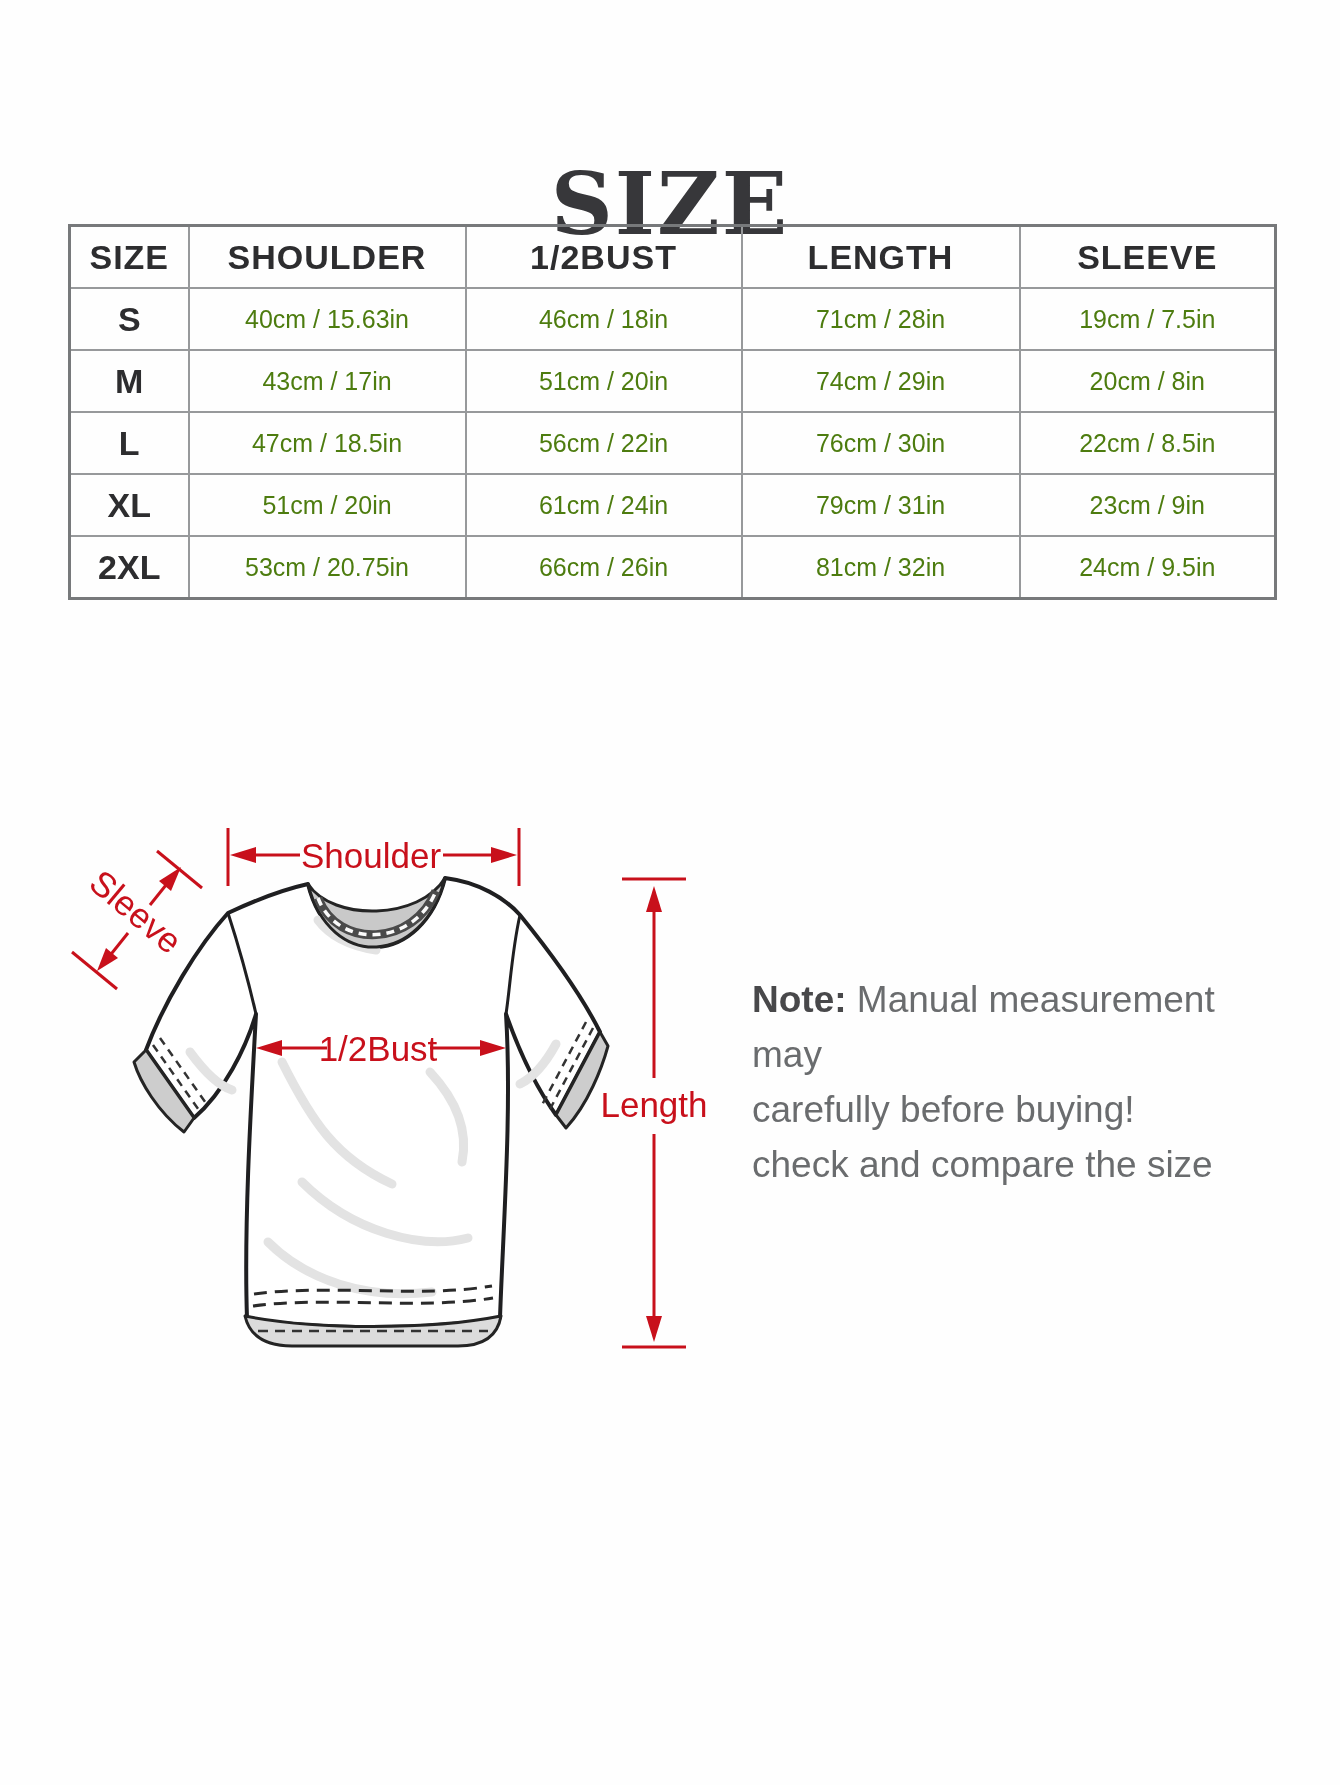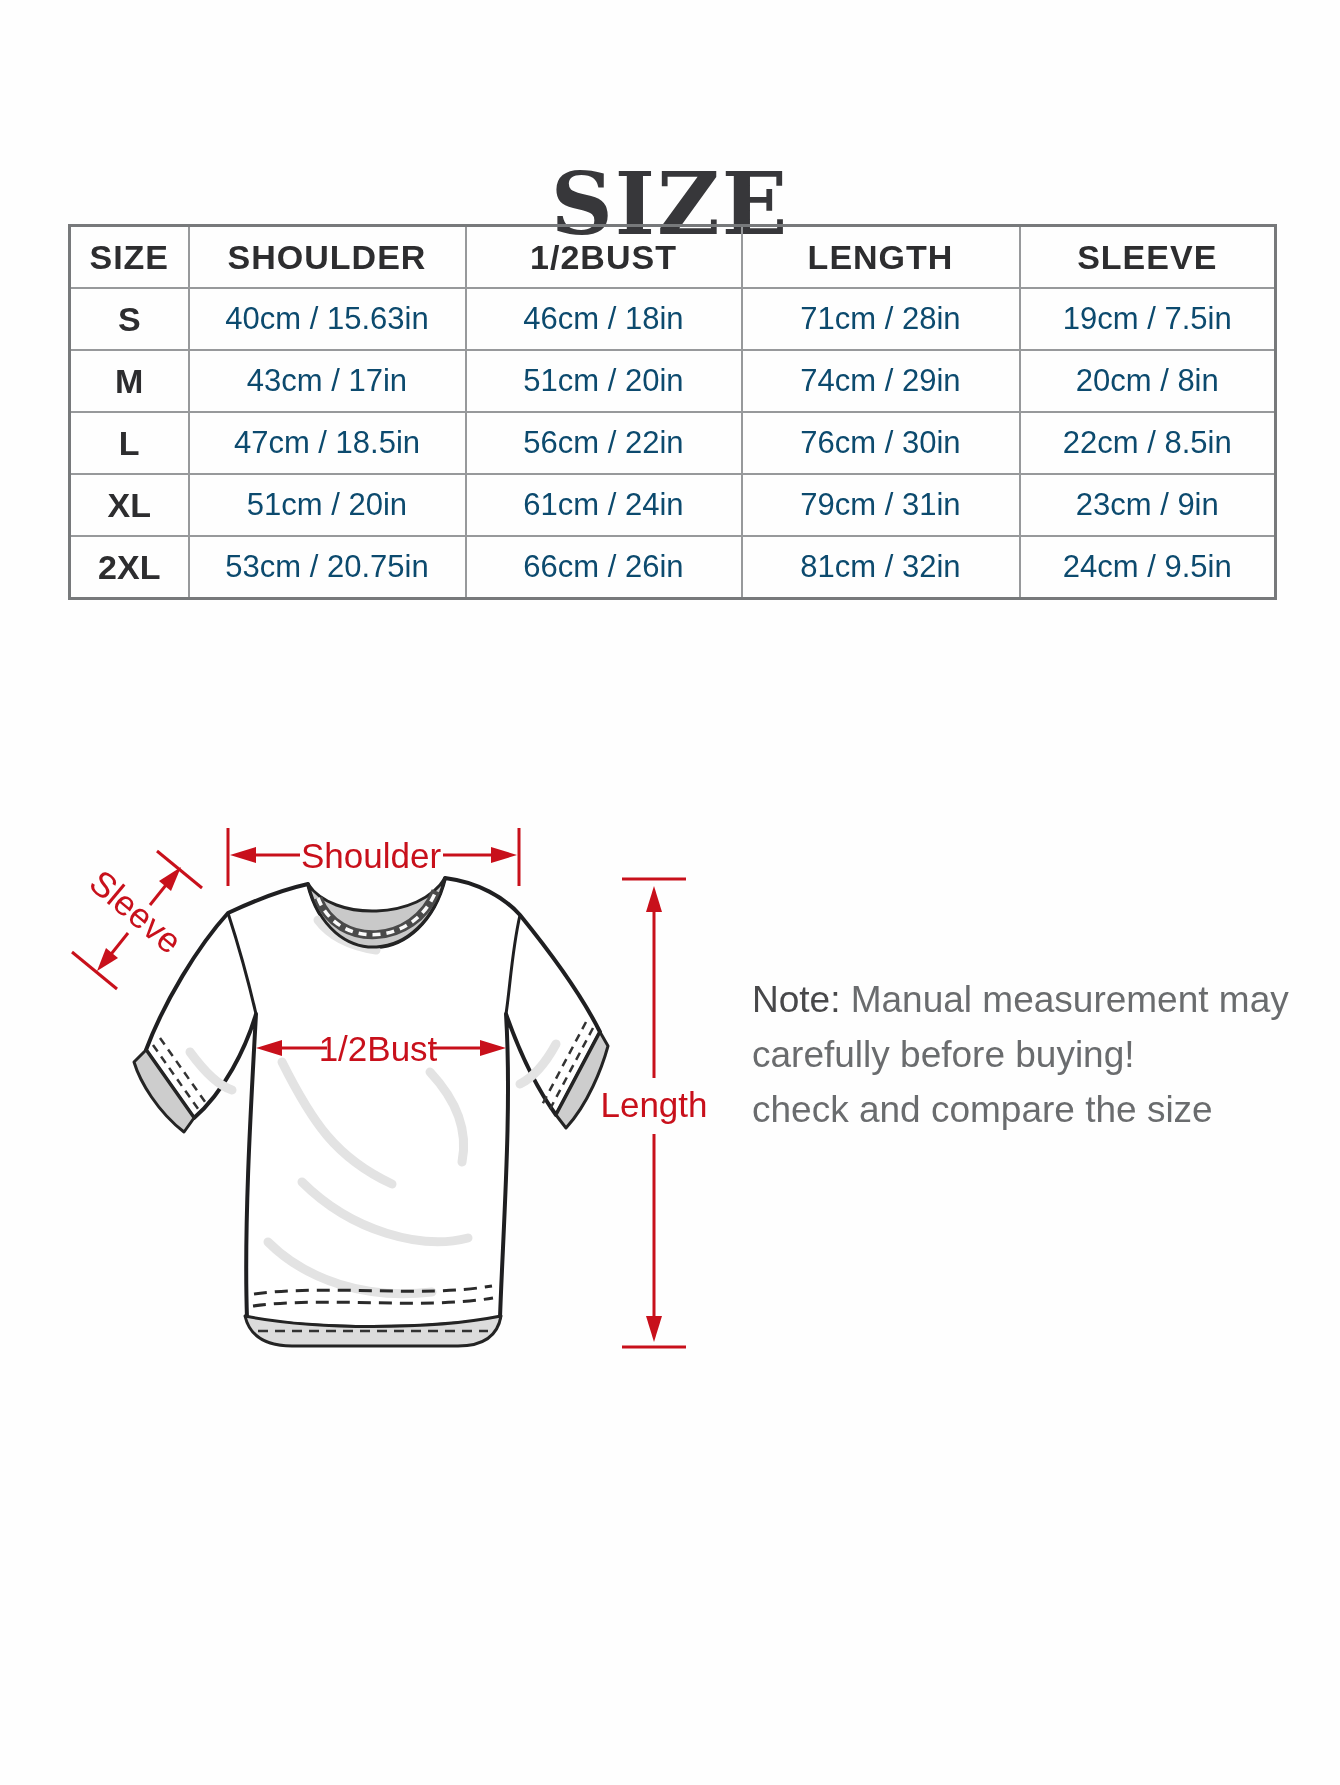--- a/index.html
+++ b/index.html
@@ -9,28 +9,28 @@
   #title{position:absolute;left:0;top:103px;width:100%;text-align:center;
          font-family:"DejaVu Serif","Liberation Serif",serif;font-weight:700;
          font-size:86px;letter-spacing:2px;color:#37373a;line-height:1;}
   
   #size-table{position:absolute;left:68px;top:224px;width:1206px;
               border-collapse:collapse;table-layout:fixed;
               border:3px solid #77797b;}
   #size-table th,#size-table td{border:2px solid #97999b;text-align:center;
               vertical-align:middle;padding:0;height:60px;}
   #size-table th{font-size:34px;font-weight:700;color:#2d2d2f;letter-spacing:1px;}
-  #size-table td{font-size:31px;color:#0c4a6e;}
+  #size-table td{font-size:25px;color:#4d7c0f;}
   #size-table td.size-label{font-size:34px;font-weight:700;color:#2d2d2f;}
   
   #diagram-svg{position:absolute;left:40px;top:760px;width:680px;height:640px;}
   
   #note{position:absolute;left:752px;top:972px;width:540px;
         font-size:37px;line-height:55px;color:#6a6c6e;}
-  #note .note-prefix{font-weight:400;color:#48484a;}
+  #note .note-prefix{font-weight:700;color:#48484a;}
 </style>
 </head>
 <body>
 
 <div id="page">
 
   <h1 id="title">SIZE</h1>
 
   <table id="size-table">
     <colgroup>

